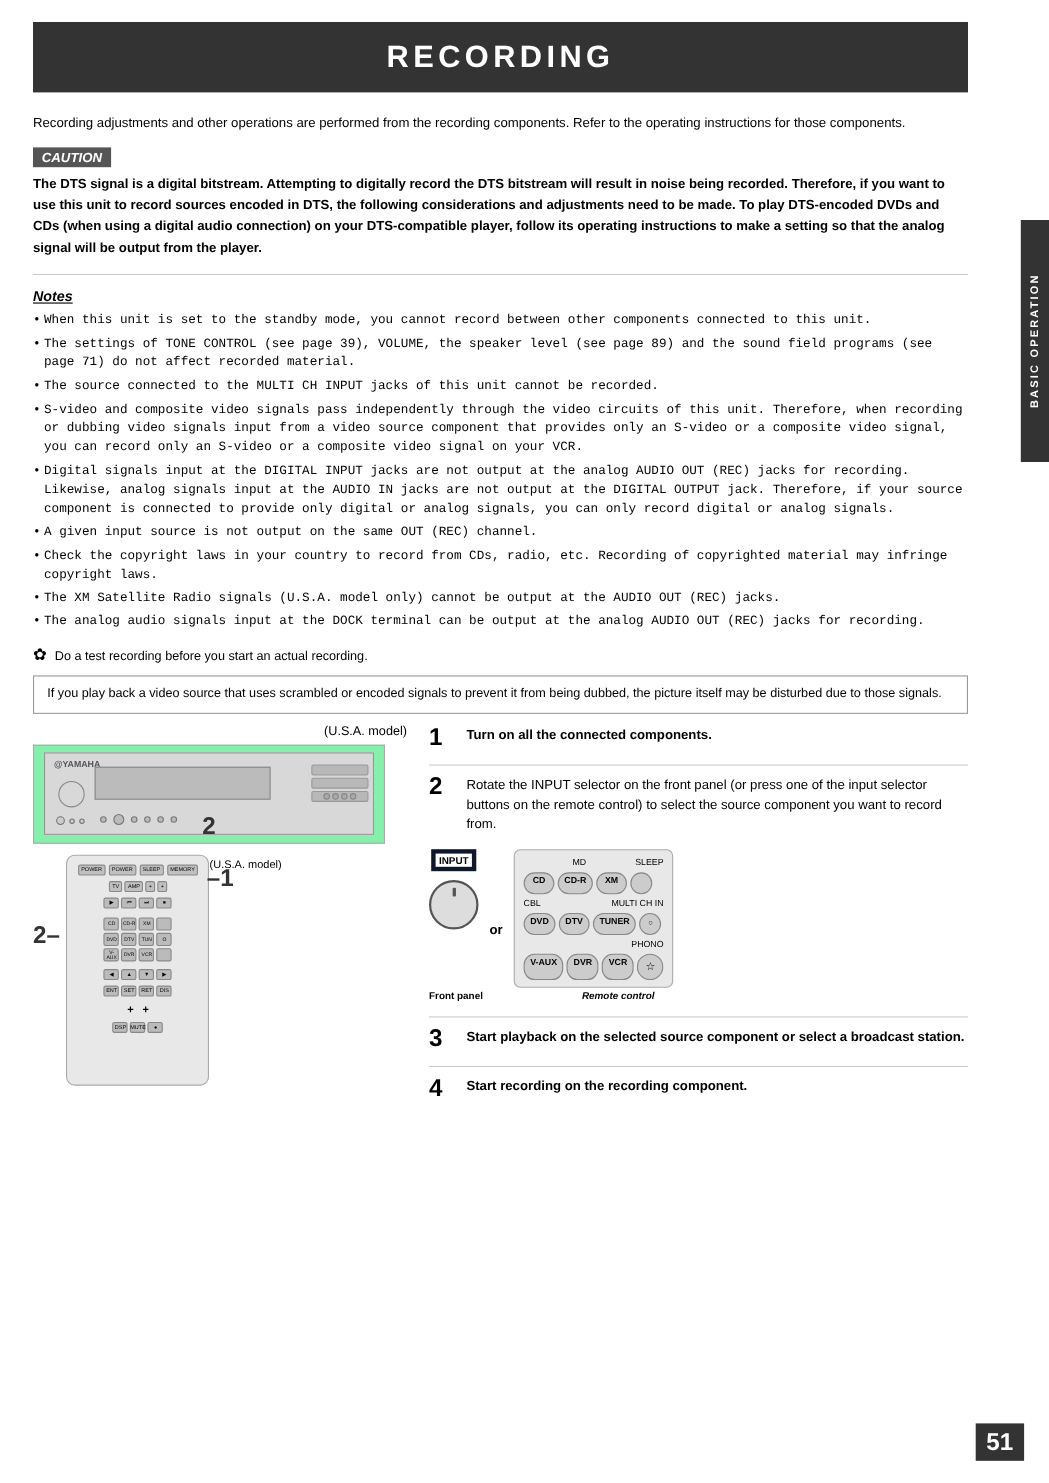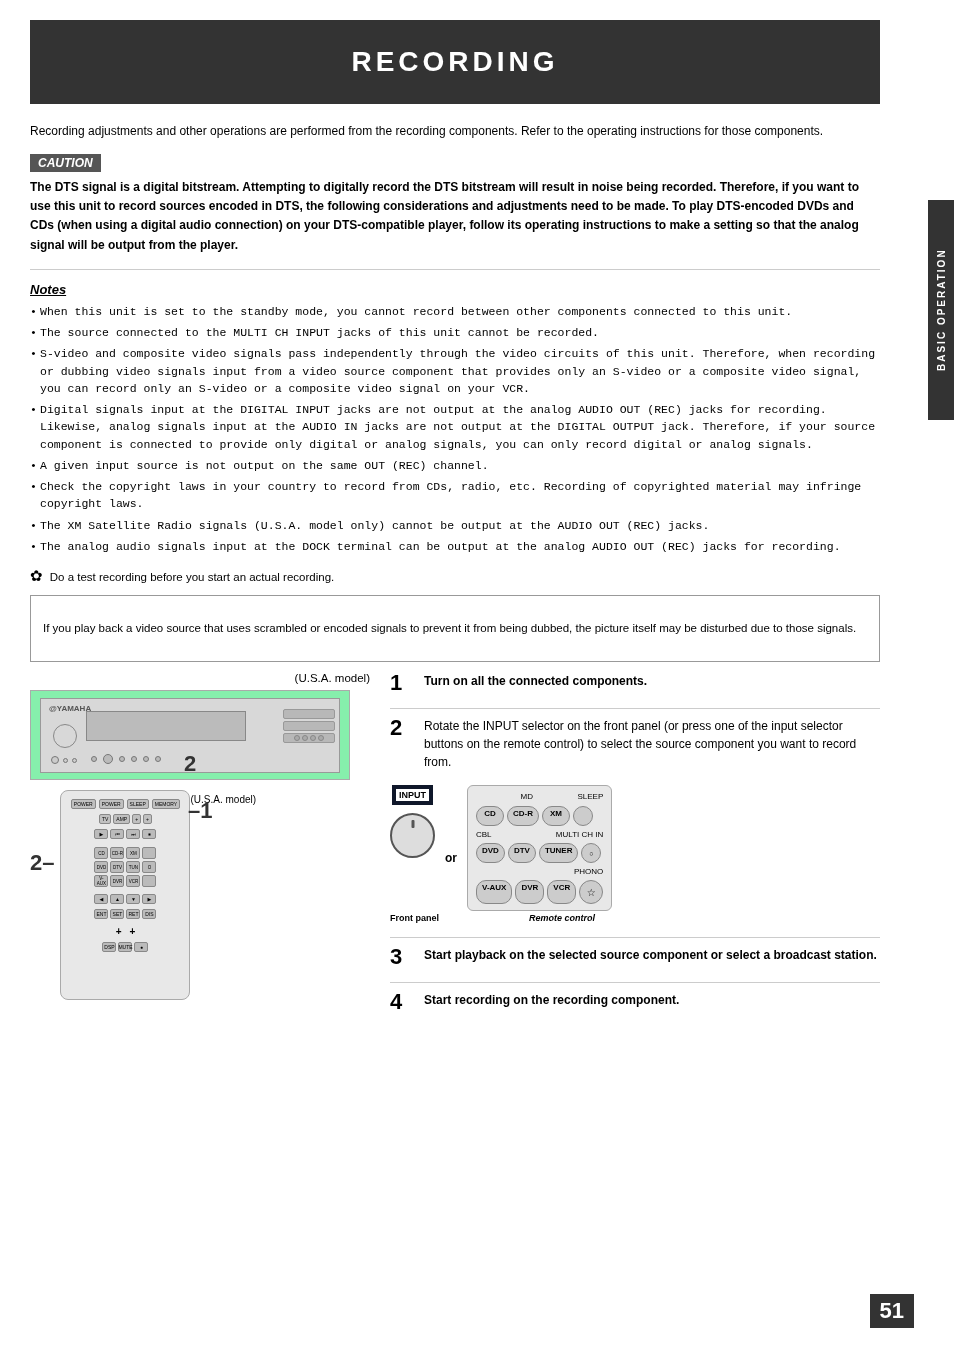--- a/index.html
+++ b/index.html
@@ -25,21 +25,21 @@
       flex: 1;
       padding: 20px 30px 40px 30px;
       max-width: 910px;
     }
 
     
     .page-title-bar {
       background: #333;
       color: #fff;
       text-align: center;
-      padding: 26px 0;
+      padding: 16px 0;
       margin-bottom: 18px;
     }
     .page-title-bar h1 {
       font-size: 28px;
       font-weight: bold;
       letter-spacing: 4px;
       color: #fff;
     }
 
     
@@ -105,21 +105,21 @@
       font-size: 11.5px;
     }
     .tip-icon {
       font-size: 15px;
       margin-right: 4px;
     }
 
     
     .info-box {
       border: 1px solid #999;
-      padding: 24px 12px;
+      padding: 8px 12px;
       font-size: 11.5px;
       line-height: 1.5;
       margin-bottom: 4px;
     }
 
     
     .bottom-section {
       display: flex;
       gap: 20px;
       margin-top: 10px;
@@ -419,21 +419,21 @@
       position: absolute;
       right: 0;
       top: 200px;
       height: 220px;
     }
 
     
     .page-number {
       position: absolute;
       bottom: 20px;
-      right: 40px;
+      right: 23px;
       font-size: 22px;
       font-weight: bold;
       color: #fff;
       background: #333;
       padding: 4px 10px;
     }
 
     
     hr.section-divider {
       border: none;
@@ -458,20 +458,21 @@
       <div class="caution-label">CAUTION</div>
       <p class="caution-text">The DTS signal is a digital bitstream. Attempting to digitally record the DTS bitstream will result in noise being recorded. Therefore, if you want to use this unit to record sources encoded in DTS, the following considerations and adjustments need to be made. To play DTS-encoded DVDs and CDs (when using a digital audio connection) on your DTS-compatible player, follow its operating instructions to make a setting so that the analog signal will be output from the player.</p>
     </div>
 
     <hr class="section-divider">
 
     <div class="notes-section">
       <span class="notes-label">Notes</span>
       <ul class="notes-list">
         <li>When this unit is set to the standby mode, you cannot record between other components connected to this unit.</li>
+        <li>The settings of TONE CONTROL (see page 39), VOLUME, the speaker level (see page 89) and the sound field programs (see page 71) do not affect recorded material.</li>
         <li>The source connected to the MULTI CH INPUT jacks of this unit cannot be recorded.</li>
         <li>S-video and composite video signals pass independently through the video circuits of this unit. Therefore, when recording or dubbing video signals input from a video source component that provides only an S-video or a composite video signal, you can record only an S-video or a composite video signal on your VCR.</li>
         <li>Digital signals input at the DIGITAL INPUT jacks are not output at the analog AUDIO OUT (REC) jacks for recording. Likewise, analog signals input at the AUDIO IN jacks are not output at the DIGITAL OUTPUT jack. Therefore, if your source component is connected to provide only digital or analog signals, you can only record digital or analog signals.</li>
         <li>A given input source is not output on the same OUT (REC) channel.</li>
         <li>Check the copyright laws in your country to record from CDs, radio, etc. Recording of copyrighted material may infringe copyright laws.</li>
         <li>The XM Satellite Radio signals (U.S.A. model only) cannot be output at the AUDIO OUT (REC) jacks.</li>
         <li>The analog audio signals input at the DOCK terminal can be output at the analog AUDIO OUT (REC) jacks for recording.</li>
       </ul>
     </div>
 

